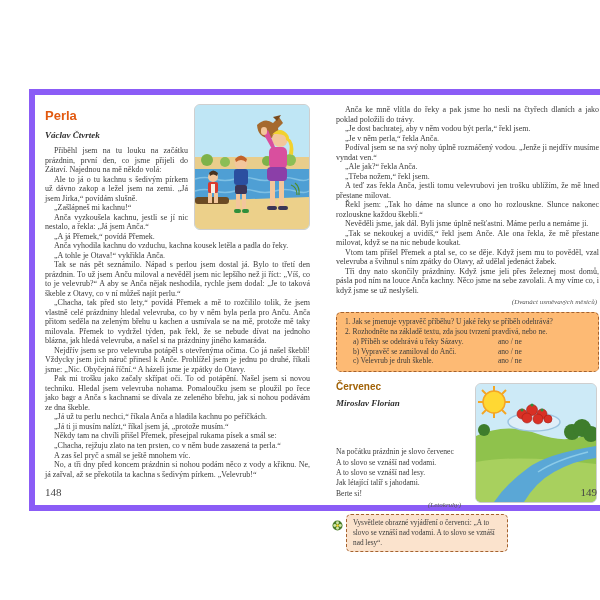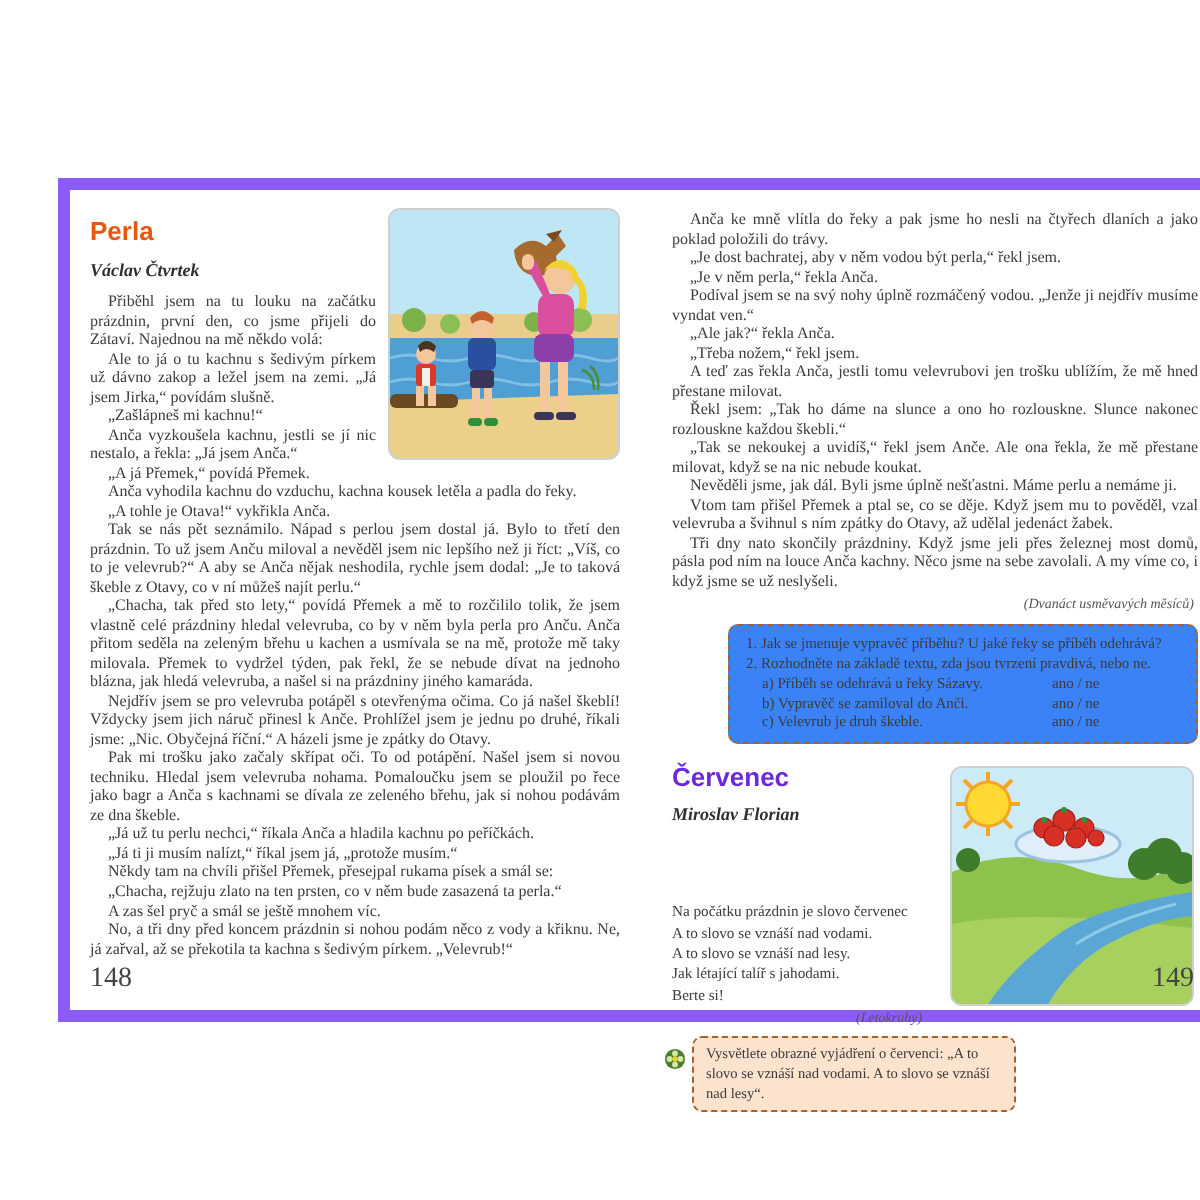--- a/index.html
+++ b/index.html
@@ -4,43 +4,43 @@
 <style>
   html,body{margin:0;padding:0;background:#ffffff;width:600px;height:600px;overflow:hidden;}
   .spread{
     position:absolute;left:29px;top:89px;width:582px;height:422px;
     background:#ffffff;border:6px solid #8b5cf6;box-sizing:border-box;
     display:flex;font-family:"Liberation Serif",serif;color:#3b3b3b;justify-content:flex-end;
   }
   .page{position:relative;width:50%;height:100%;box-sizing:border-box;}
   .page.left{padding:13px 10px 0 10px;}
   .page.right{padding:10px 6px 0 16px;}
-  .page-number{position:absolute;bottom:7px;font-size:14px;color:#444;}
+  .page-number{position:absolute;bottom:7px;font-size:11px;color:#444;}
   .page.left .page-number{left:10px;}
   .page.right .page-number{right:8px;}
 
   .story-title{font-family:"Liberation Sans",sans-serif;font-weight:bold;font-size:13px;color:#e2590f;margin:0 0 7px 0;}
   .author{font-size:9px;font-weight:bold;font-style:italic;margin:0 0 6px 0;color:#2f2f2f;}
 
   .illu{border:1px solid #cfcfcf;border-radius:6px;overflow:hidden;background:#bfe6f5;}
   .illu-story{float:right;width:114px;height:124px;margin:-4px 0 4px 6px;}
   .body-text p{margin:0;font-size:8px;line-height:1.19;text-align:justify;text-indent:9px;}
 
   .source-line{text-align:right;font-size:7px;font-style:italic;color:#555;margin:3px 2px 0 0;}
 
   .qbox{
-    margin-top:6px;border:1px dashed #a5622e;border-radius:5px;background:#3b82f6;
-    padding:4px 8px 5px 8px;font-size:7.5px;line-height:1.3;color:#3b3b3b;margin-left:28px;
+    margin-top:6px;border:1px dashed #a5622e;border-radius:5px;background:#fdba74;
+    padding:4px 8px 5px 8px;font-size:7.5px;line-height:1.3;color:#3b3b3b;
   }
   .qbox .q{margin:0;}
   .opt{position:relative;margin-left:8px;}
   .opt .ans{position:absolute;left:145px;top:0;}
 
   .july{position:relative;margin-top:9px;min-height:132px;}
-  .july-title{font-family:"Liberation Sans",sans-serif;font-weight:bold;font-size:13px;color:#6d28d9;margin:0 0 6px 0;}
+  .july-title{font-family:"Liberation Sans",sans-serif;font-weight:bold;font-size:10px;color:#a16207;margin:0 0 6px 0;}
   .july .author{margin-bottom:5px;}
   .poem{font-size:7.6px;line-height:1.38;margin-top:39px;}
   .poem div{white-space:nowrap;}
   .poem-source{font-size:7px;font-style:italic;color:#555;margin:2px 0 0 92px;}
   .illu-july{position:absolute;right:2px;top:2px;width:120px;height:118px;background:#cdeaf7;}
 
   .task-row{display:flex;align-items:flex-start;margin-top:5px;width:172px;}
   .task-icon{width:11px;height:11px;margin:6px 3px 0 -4px;flex:0 0 auto;}
   .taskbox{
     flex:1;border:1px dashed #a5622e;border-radius:5px;background:#fbe3cd;
@@ -134,22 +134,22 @@
     <div class="body-text">
 
     <p>Anča ke mně vlítla do řeky a pak jsme ho nesli na čtyřech dlaních a jako poklad položili do trávy.</p>
         <p>„Je dost bachratej, aby v něm vodou být perla,“ řekl jsem.</p>
         <p>„Je v něm perla,“ řekla Anča.</p>
         <p>Podíval jsem se na svý nohy úplně rozmáčený vodou. „Jenže ji nejdřív musíme vyndat ven.“</p>
         <p>„Ale jak?“ řekla Anča.</p>
         <p>„Třeba nožem,“ řekl jsem.</p>
         <p>A teď zas řekla Anča, jestli tomu velevrubovi jen trošku ublížím, že mě hned přestane milovat.</p>
         <p>Řekl jsem: „Tak ho dáme na slunce a ono ho rozlouskne. Slunce nakonec rozlouskne každou škebli.“</p>
+        <p>Nevěděli jsme, jak dál. Byli jsme úplně nešťastni. Máme perlu a nemáme ji.</p>
         <p>„Tak se nekoukej a uvidíš,“ řekl jsem Anče. Ale ona řekla, že mě přestane milovat, když se na nic nebude koukat.</p>
-        <p>Nevěděli jsme, jak dál. Byli jsme úplně nešťastni. Máme perlu a nemáme ji.</p>
         <p>Vtom tam přišel Přemek a ptal se, co se děje. Když jsem mu to pověděl, vzal velevruba a švihnul s ním zpátky do Otavy, až udělal jedenáct žabek.</p>
         <p>Tři dny nato skončily prázdniny. Když jsme jeli přes železnej most domů, pásla pod ním na louce Anča kachny. Něco jsme na sebe zavolali. A my víme co, i když jsme se už neslyšeli.</p>
       </div>
 
     <div class="source-line">(Dvanáct usměvavých měsíců)</div>
 
     <div class="qbox">
       <p class="q">1. Jak se jmenuje vypravěč příběhu? U jaké řeky se příběh odehrává?</p>
       <p class="q">2. Rozhodněte na základě textu, zda jsou tvrzení pravdivá, nebo ne.</p>
       <div>

